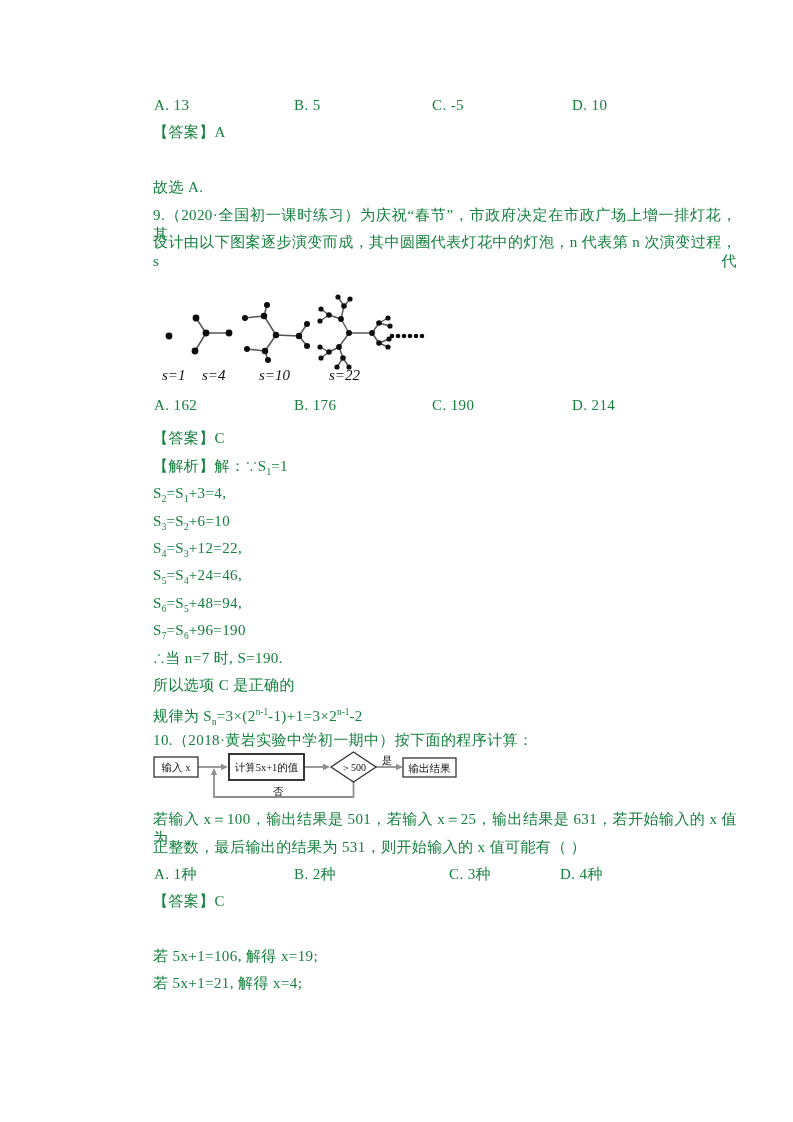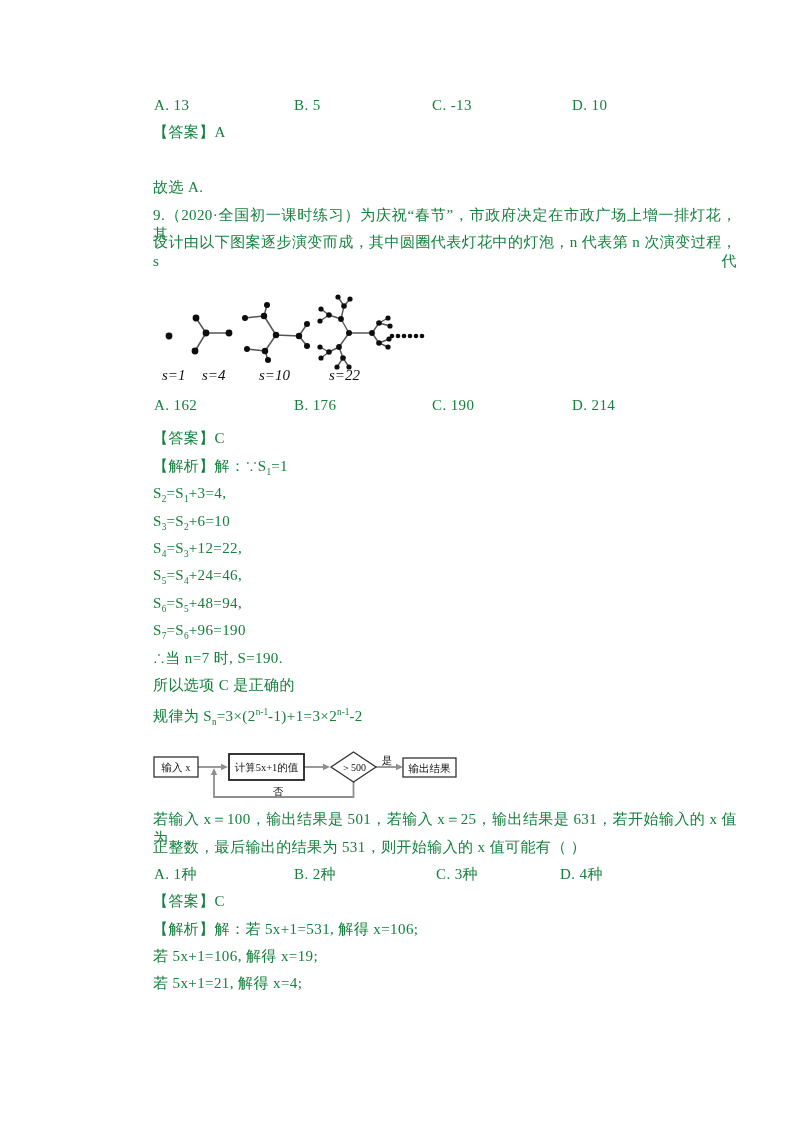--- a/index.html
+++ b/index.html
@@ -17,21 +17,21 @@
   .flow-cond{font-size:10px;}
 </style>
 </head>
 <body>
 
 <div class="page">
 
   <div class="row" style="top:96px">
     <span class="opt" style="left:118px">A. 13</span>
     <span class="opt" style="left:258px">B. 5</span>
-    <span class="opt" style="left:396px">C. -13</span>
+    <span class="opt" style="left:396px">C. -5</span>
     <span class="opt" style="left:536px">D. 10</span>
   </div>
   <div class="line" style="top:123px">【答案】A</div>
   <div class="line" style="top:178px">故选 A.</div>
 
   <div class="line jline" style="top:206px">9.（2020·全国初一课时练习）为庆祝“春节”，市政府决定在市政广场上增一排灯花，其</div>
   <div class="line jline" style="top:233px">设计由以下图案逐步演变而成，其中圆圈代表灯花中的灯泡，n 代表第 n 次演变过程，s 代</div>
 
   <svg width="290" height="100" viewBox="0 0 290 100" style="left:110px;top:292px">
 
@@ -114,20 +114,21 @@
   <div class="line" style="top:484px">S<sub>2</sub>=S<sub>1</sub>+3=4,</div>
   <div class="line" style="top:512px">S<sub>3</sub>=S<sub>2</sub>+6=10</div>
   <div class="line" style="top:539px">S<sub>4</sub>=S<sub>3</sub>+12=22,</div>
   <div class="line" style="top:566px">S<sub>5</sub>=S<sub>4</sub>+24=46,</div>
   <div class="line" style="top:594px">S<sub>6</sub>=S<sub>5</sub>+48=94,</div>
   <div class="line" style="top:621px">S<sub>7</sub>=S<sub>6</sub>+96=190</div>
   <div class="line" style="top:649px">∴当 n=7 时, S=190.</div>
   <div class="line" style="top:676px">所以选项 C 是正确的</div>
   <div class="line" style="top:703px">规律为 S<sub>n</sub>=3×(2<sup>n-1</sup>-1)+1=3×2<sup>n-1</sup>-2</div>
 
+  <div class="line" style="top:731px">10.（2018·黄岩实验中学初一期中）按下面的程序计算：</div>
 
   <svg width="340" height="58" viewBox="0 0 340 58" style="left:105px;top:748px">
 
     <g stroke="#8f8f8f" stroke-width="1.8" fill="none">
       <line x1="57" y1="19" x2="81" y2="19"></line>
       <line x1="163" y1="19" x2="184" y2="19"></line>
       <line x1="235" y1="19" x2="257" y2="19"></line>
       <polyline points="212.5,34 212.5,49 73,49 73,25"></polyline>
     </g>
     <g fill="#8f8f8f">
@@ -149,21 +150,20 @@
     <text class="flow-label" x="288.5" y="23.5" text-anchor="middle">输出结果</text>
     <text class="flow-label" x="137" y="47" text-anchor="middle">否</text>
   </svg>
 
   <div class="line jline" style="top:810px">若输入 x＝100，输出结果是 501，若输入 x＝25，输出结果是 631，若开始输入的 x 值为</div>
   <div class="line" style="top:838px">正整数，最后输出的结果为 531，则开始输入的 x 值可能有（ ）</div>
 
   <div class="row" style="top:865px">
     <span class="opt" style="left:118px">A. 1种</span>
     <span class="opt" style="left:258px">B. 2种</span>
-    <span class="opt" style="left:400px">C. 3种</span>
+    <span class="opt" style="left:413px">C. 3种</span>
     <span class="opt" style="left:524px">D. 4种</span>
   </div>
   <div class="line" style="top:892px">【答案】C</div>
-  <div class="line" style="top:920px">【解析】解：若 5x+1=531, 解得 x=106;</div>
   <div class="line" style="top:947px">若 5x+1=106, 解得 x=19;</div>
   <div class="line" style="top:974px">若 5x+1=21, 解得 x=4;</div>
 
 </div>
 
 </body></html>

